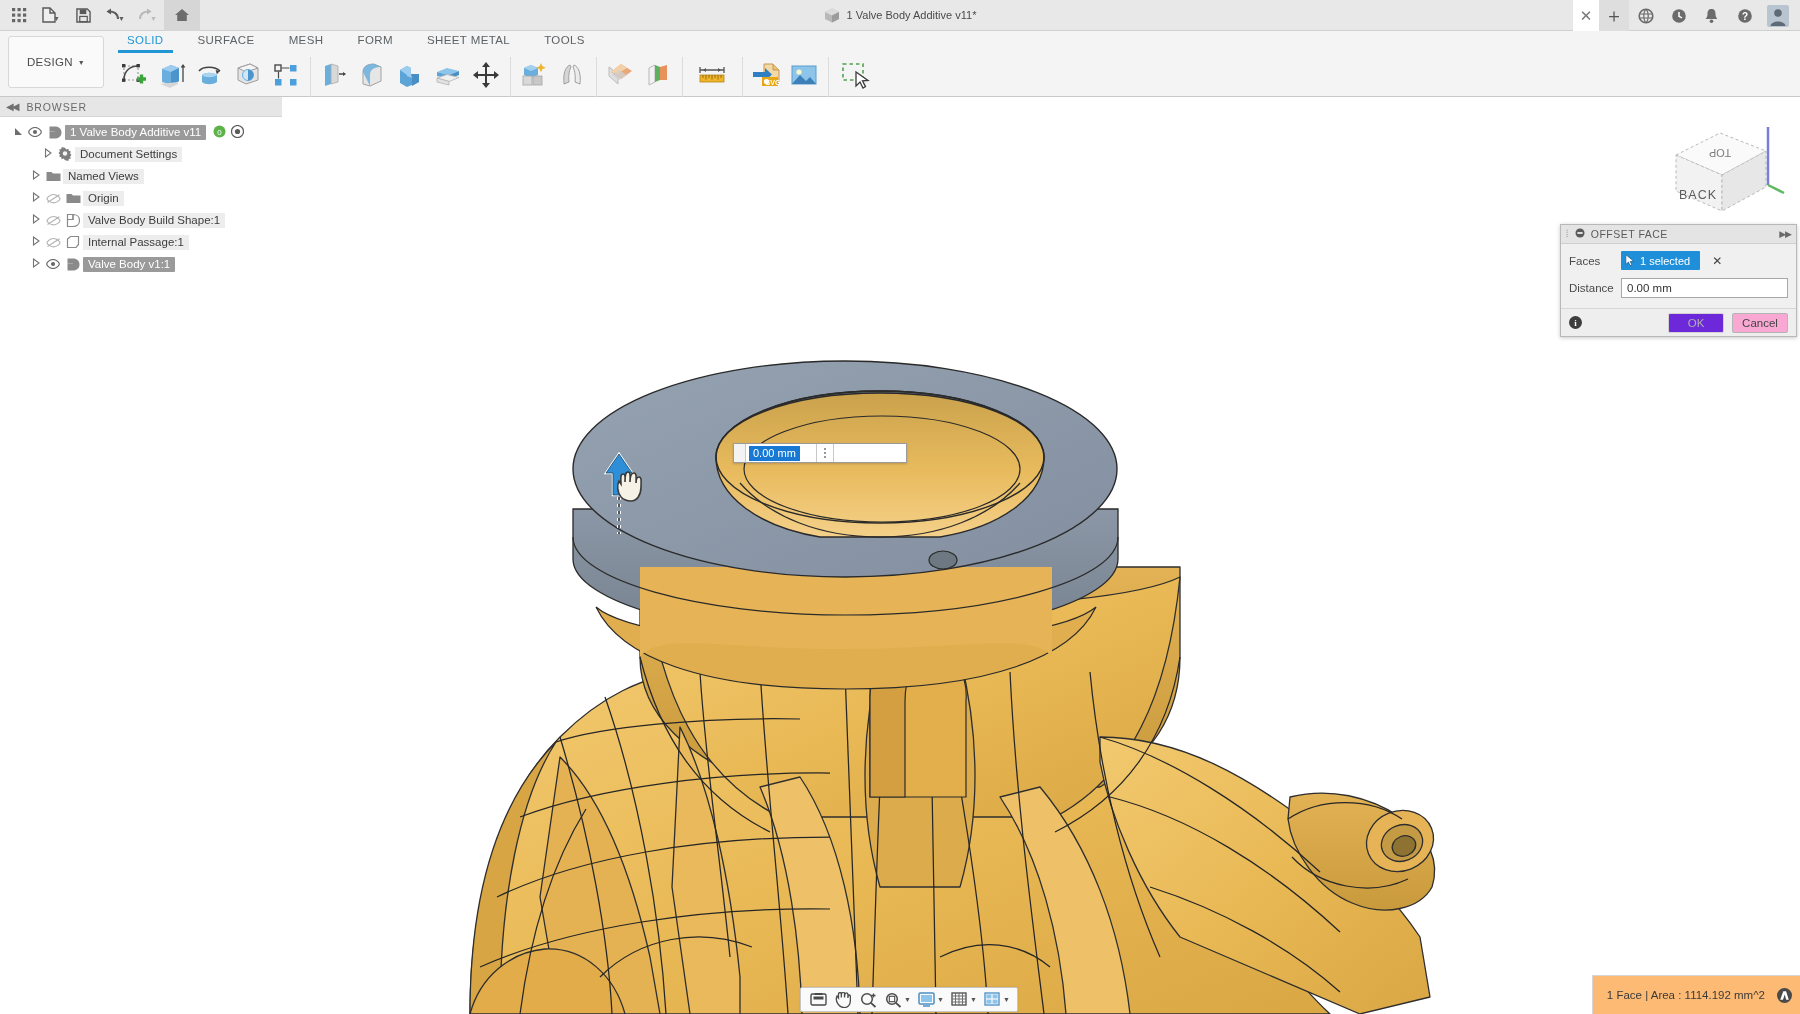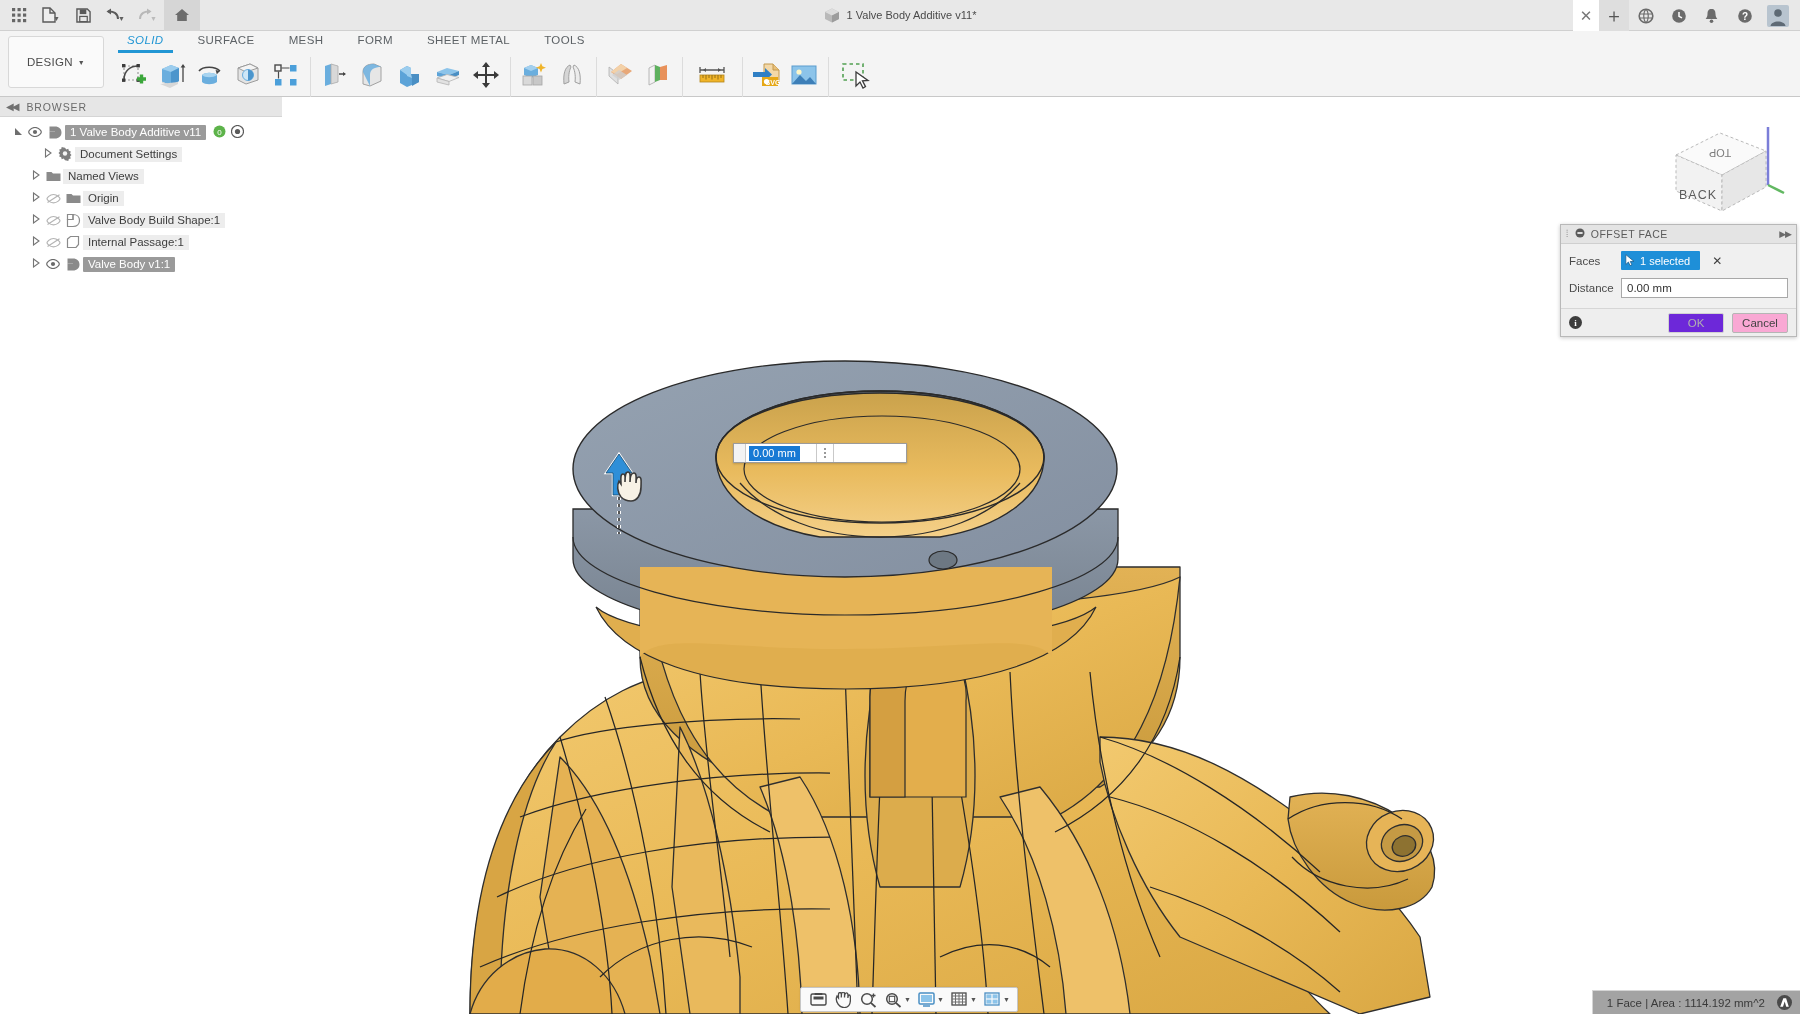--- a/index.html
+++ b/index.html
@@ -52,21 +52,21 @@
     background: #f4f4f4; border-bottom: 1px solid #c8c8c8;
   }
   .tabsrow {
     position: absolute; top: 0; left: 110px; height: 22px;
     display: flex; align-items: flex-start; gap: 0;
   }
   .rtab {
     font-size: 11.5px; letter-spacing: .4px; color: #5d6266; padding: 3px 17px 2px 17px;
     position: relative; white-space: nowrap;
   }
-  .rtab.active { color: #2196d4; font-style: italic; }
+  .rtab.active { color: #2196d4; }
   .rtab.active:after {
     content:''; position:absolute; left: 8px; right: 8px; bottom: -5px; height: 3px; background: #2196d4;
   }
   .designbtn {
     position: absolute; left: 8px; top: 5px; width: 96px; height: 52px;
     background: #fafafa; border: 1px solid #d8d8d8; border-radius: 3px;
     display: flex; align-items: center; justify-content: center; gap: 5px;
     font-size: 11.5px; color: #4b4b4b; letter-spacing: .3px;
   }
   .groups {
@@ -184,22 +184,22 @@
   
   .navbar {
     position: absolute; left: 800px; bottom: 2px; height: 25px;
     background: #fafafa; border: 1px solid #c6c6c6; border-radius: 2px;
     display: flex; align-items: center; padding: 0 5px; gap: 1px;
     z-index: 15; box-shadow: 0 0 2px rgba(0,0,0,.12);
   }
   .nb { width: 24px; height: 22px; display: flex; align-items: center; justify-content: center; }
   .nb-caret { font-size: 7px; color: #555; margin-left: -2px; width: 9px; }
   .statusbar {
-    position: absolute; right: 0; bottom: 0; height: 24px;
-    background: #a3a3a3; border-left: 1px solid #d5d5d5; border-top: 1px solid #d5d5d5;
+    position: absolute; right: 0; bottom: 0; height: 39px;
+    background: #fdba74; border-left: 1px solid #d5d5d5; border-top: 1px solid #d5d5d5;
     display: flex; align-items: center; gap: 12px; padding: 0 8px 0 14px;
     font-size: 11.5px; color: #3a3a3a; z-index: 15;
   }
   .sb-a {
     width: 15px; height: 15px; border-radius: 50%; background: #4a4a4a; color: #fff;
     font-size: 10px; display: flex; align-items: center; justify-content: center;
   }
 </style>
 </head>
 <body>

